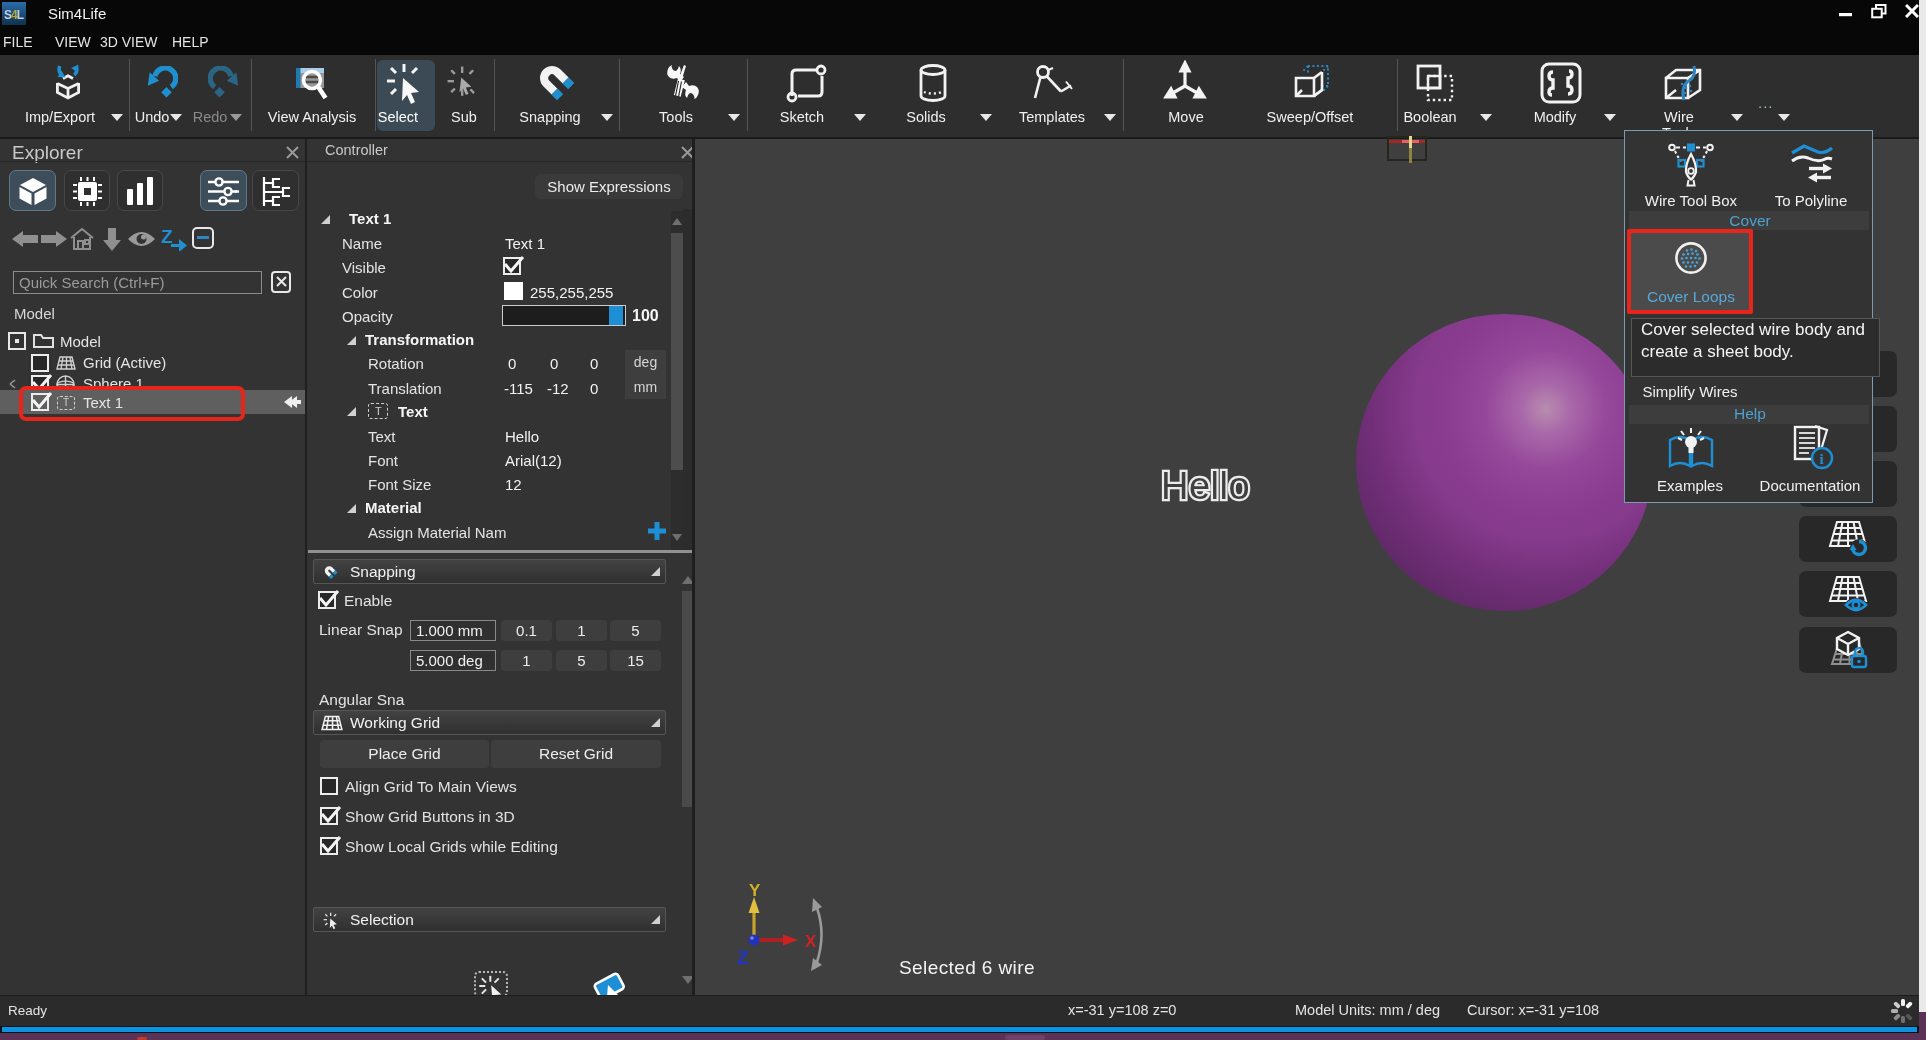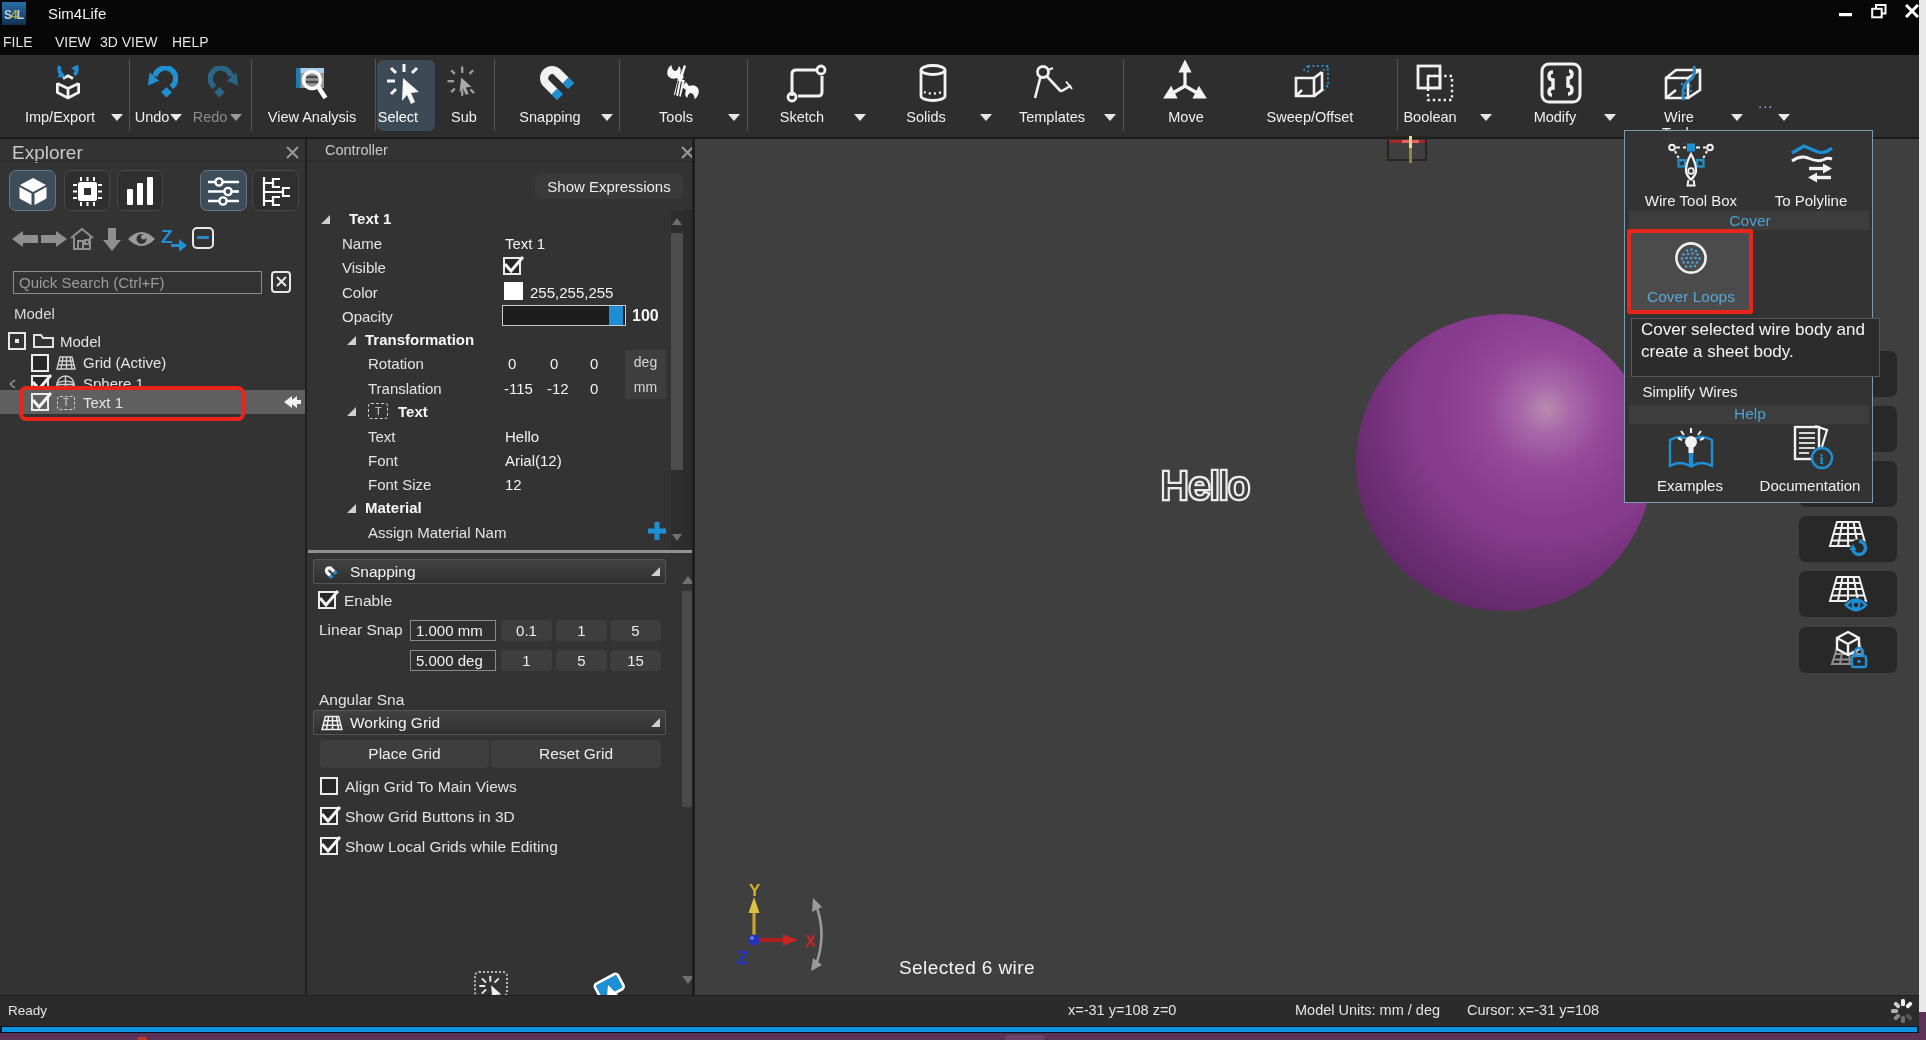--- a/index.html
+++ b/index.html
@@ -489,20 +489,34 @@
     <svg class="abs" style="left:13px;top:666px;" width="22" height="18" viewBox="0 0 22 18">
         <path d="M2 9 L8 16 L20 2" fill="none" stroke="#f4f4f4" stroke-width="3"></path>
       </svg>
     <div class="lbl15" style="left:38px;top:669px;font-size:15.5px;">Show Grid Buttons in 3D</div>
     <div class="chk" style="left:13px;top:698px;"></div>
     <svg class="abs" style="left:13px;top:696px;" width="22" height="18" viewBox="0 0 22 18">
         <path d="M2 9 L8 16 L20 2" fill="none" stroke="#f4f4f4" stroke-width="3"></path>
       </svg>
     <div class="lbl15" style="left:38px;top:699px;font-size:15.5px;">Show Local Grids while Editing</div>
 
+    <div class="sechdr" style="left:6px;top:768px;width:353px;">
+      <svg class="abs" style="left:8px;top:3px;" width="19" height="19" viewBox="0 0 46 46">
+          <g stroke="#e8e8e8" stroke-width="3">
+            <path d="M21 4 L21 12"></path>
+            <path d="M8 8 L13 13"></path>
+            <path d="M4 21 L12 21"></path>
+            <path d="M8 34 L13 29"></path>
+            <path d="M34 8 L29 13"></path>
+          </g>
+          <path d="M20 18 L36 32 L28 33 L32 42 L28 44 L24 35 L19 41 Z" fill="#f0f0f0"></path>
+        </svg>
+      <div class="secttl">Selection</div>
+      <div class="tri-se" style="right:5px;top:7px;"></div>
+    </div>
 
     <div class="abs" style="left:167px;top:832px;width:34px;height:26px;border:2px dotted #b8b8b8;border-radius:5px;"></div>
     <svg class="abs" style="left:172px;top:836px;" width="26" height="22" viewBox="0 0 30 26">
         <g stroke="#e8e8e8" stroke-width="2.4">
           <path d="M13 1 L13 8"></path>
           <path d="M3 4 L8 9"></path>
           <path d="M0 13 L7 13"></path>
           <path d="M3 22 L8 17"></path>
           <path d="M23 4 L18 9"></path>
         </g>

